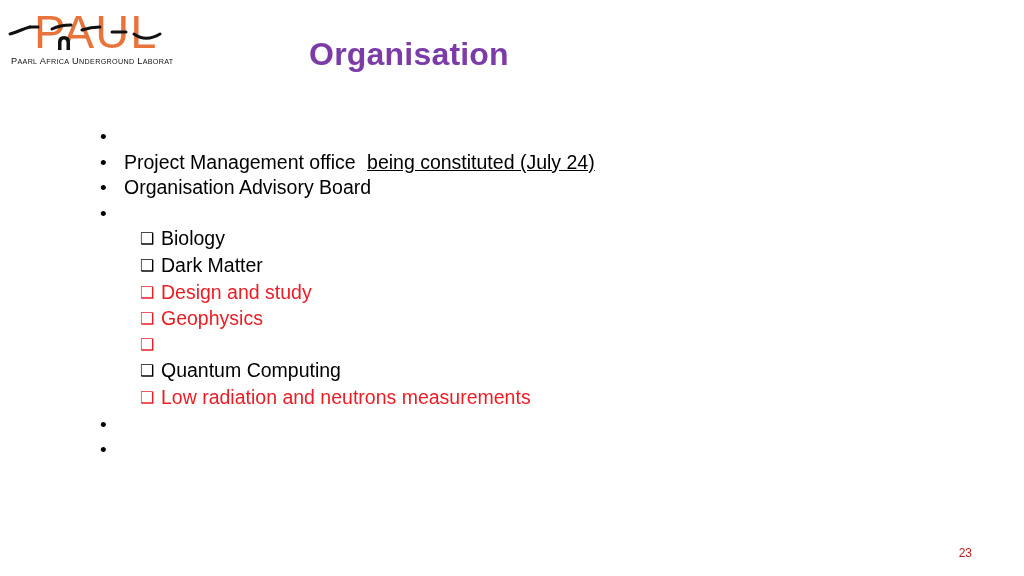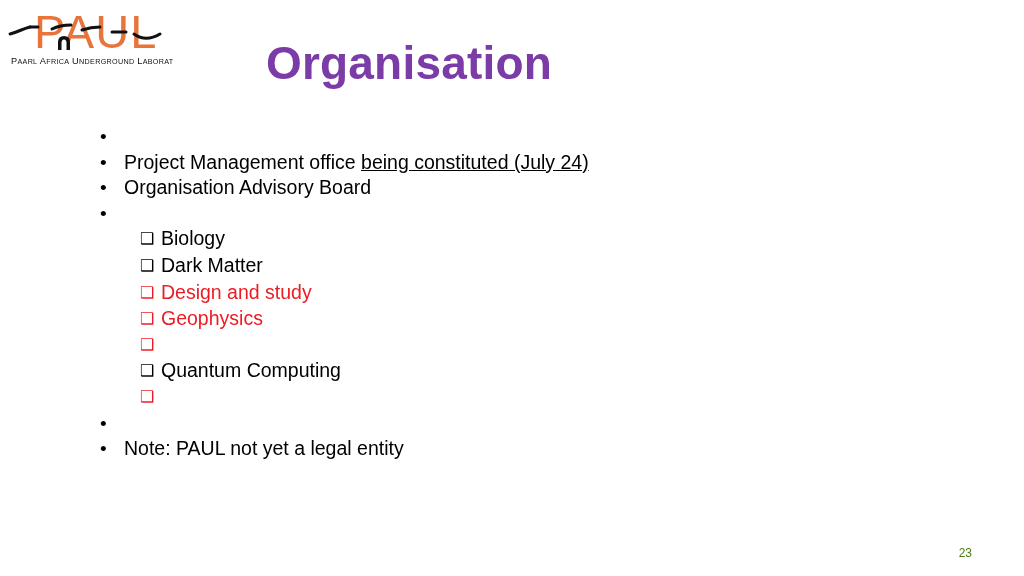--- a/index.html
+++ b/index.html
@@ -25,21 +25,21 @@
   }
   #logo svg { display: block; }
 
   
   #slide-title {
     position: absolute;
     left: 0;
     top: 36px;
     width: 818px;
     text-align: center;
-    font-size: 46px;
+    font-size: 32px;
     font-weight: bold;
     color: #7B3CA8;
     letter-spacing: 0.2px;
   }
 
   
   #body-list {
     position: absolute;
     left: 100px;
     top: 124px;
@@ -67,30 +67,30 @@
     line-height: 25.6px;
   }
   .line.lvl2 .marker {
     width: 21px;
     font-size: 16px;
     line-height: 25.6px;
     position: relative;
     top: -1px;
   }
   .txt { display: inline-block; }
-  .u { text-decoration: underline; }
+  .u { text-decoration: underline; margin-left: 6px; }
   .red { color: #ED1C24; }
 
   
   #page-number {
     position: absolute;
     right: 52px;
     bottom: 16px;
     font-size: 12px;
-    color: #4d7c0f;
+    color: #b91c1c;
   }
 </style>
 </head>
 <body>
 
 <div id="logo">
   <svg width="165" height="72" viewBox="0 0 165 72" xmlns="http://www.w3.org/2000/svg">
 
     <text x="26" y="46" font-family="Liberation Sans, sans-serif" font-size="47" font-weight="normal" fill="#E8743B" letter-spacing="1">PAUL</text>
 
@@ -118,18 +118,18 @@
     <div class="line lvl1"><span class="marker">•</span></div>
     <div class="line lvl1"><span class="marker">•</span><span class="txt"><span>Project Management office </span><span class="u">being constituted (July 24)</span></span></div>
     <div class="line lvl1"><span class="marker">•</span><span class="txt"><span>Organisation Advisory Board</span></span></div>
     <div class="line lvl1"><span class="marker">•</span></div>
     <div class="line lvl2"><span class="marker">❑</span><span class="txt"><span>Biology</span></span></div>
     <div class="line lvl2"><span class="marker">❑</span><span class="txt"><span>Dark Matter</span></span></div>
     <div class="line lvl2"><span class="marker red">❑</span><span class="txt red"><span>Design and study</span></span></div>
     <div class="line lvl2"><span class="marker red">❑</span><span class="txt red"><span>Geophysics</span></span></div>
     <div class="line lvl2"><span class="marker red">❑</span></div>
     <div class="line lvl2"><span class="marker">❑</span><span class="txt"><span>Quantum Computing</span></span></div>
-    <div class="line lvl2"><span class="marker red">❑</span></div>
+    <div class="line lvl2"><span class="marker red">❑</span><span class="txt red"><span>Low radiation and neutrons measurements</span></span></div>
     <div class="line lvl1"><span class="marker">•</span></div>
-    <div class="line lvl1"><span class="marker">•</span><span class="txt"><span>Note: PAUL not yet a legal entity</span></span></div>
+    <div class="line lvl1"><span class="marker">•</span></div>
   </div>
 
 <div id="page-number">23</div>
 
 </body></html>

